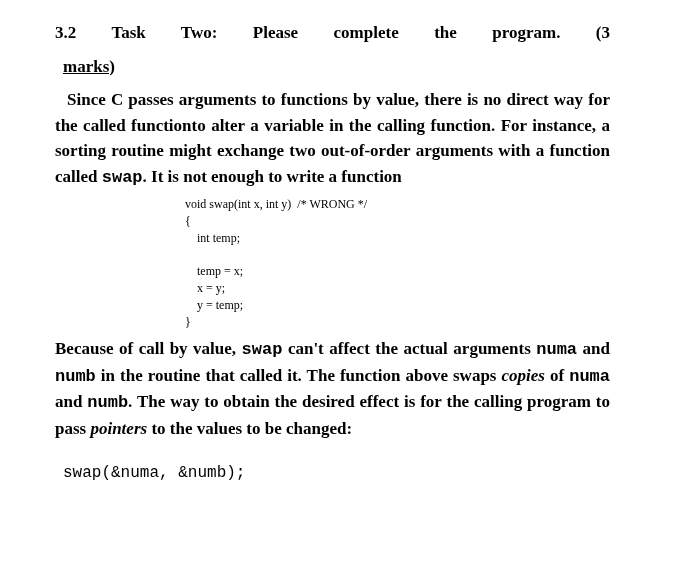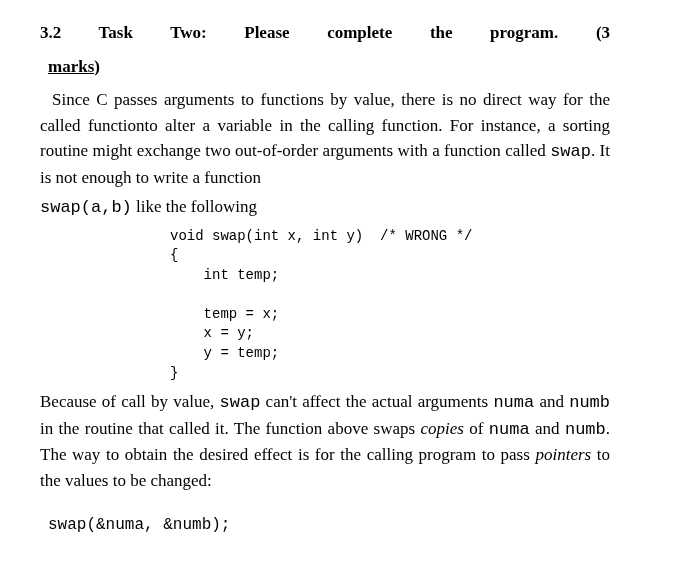--- a/index.html
+++ b/index.html
@@ -8,46 +8,48 @@
       width: 700px;
       height: 585px;
       font-family: Georgia, 'Times New Roman', serif;
       font-size: 17px;
       color: #000;
       background: #fff;
       line-height: 1.5;
     }
     .content {
       padding: 20px 90px 20px 40px;
+      margin-left: 15px;
     }
     .heading {
       font-weight: bold;
       margin-bottom: 8px;
       text-align: justify;
       text-align-last: justify;
     }
     .heading-line2 {
       font-weight: bold;
       margin-bottom: 8px;
       padding-left: 8px;
       text-decoration: underline;
     }
     .para {
       text-align: justify;
       margin: 0 0 4px 0;
+      font-weight: bold;
     }
     .para-indent {
       text-indent: 12px;
     }
     .mono {
       font-family: 'Courier New', monospace;
     }
     .code-block {
-      font-family: Liberation Mono, monospace;
-      font-size: 14px;
+      font-family: Liberation Serif, serif;
+      font-size: 12px;
       line-height: 1.4;
       white-space: pre;
       margin: 6px 0 6px 130px;
     }
     .italic {
       font-style: italic;
     }
     .final-code {
       font-family: 'Courier New', monospace;
       font-size: 16px;
@@ -63,23 +65,20 @@
   <div class="heading">
     <span>3.2  Task  Two:</span>
     <span>Please  complete  the  program.</span>
     <span>(3</span>
   </div>
   <div class="heading-line2">marks)</div>
 
   <p class="para para-indent">
     <span>Since C passes arguments to functions by value, there is no direct way for the called functionto alter a variable in the calling function. For instance, a sorting routine might exchange two out-of-order arguments with a function called </span><span class="mono">swap</span><span>. It is not enough to write a function</span>
   </p>
-  <p class="para">
-    <span class="mono">swap(a,b)</span><span> like the following</span>
-  </p>
 
   <div class="code-block">void swap(int x, int y)  /* WRONG */
 {
     int temp;
 
     temp = x;
     x = y;
     y = temp;
 }</div>
 

